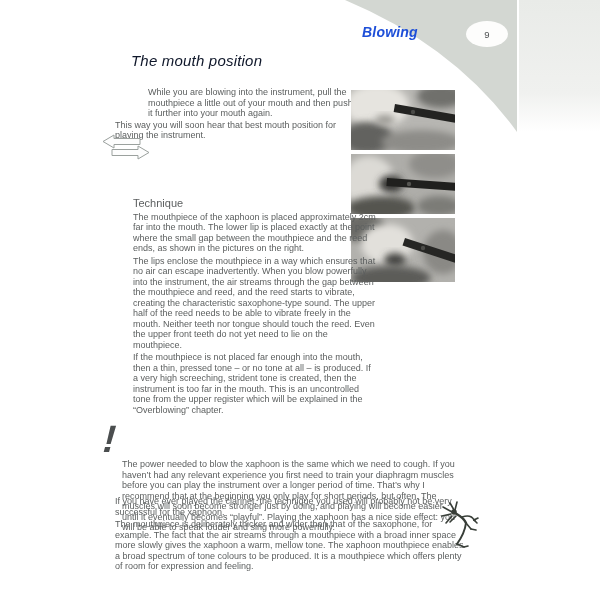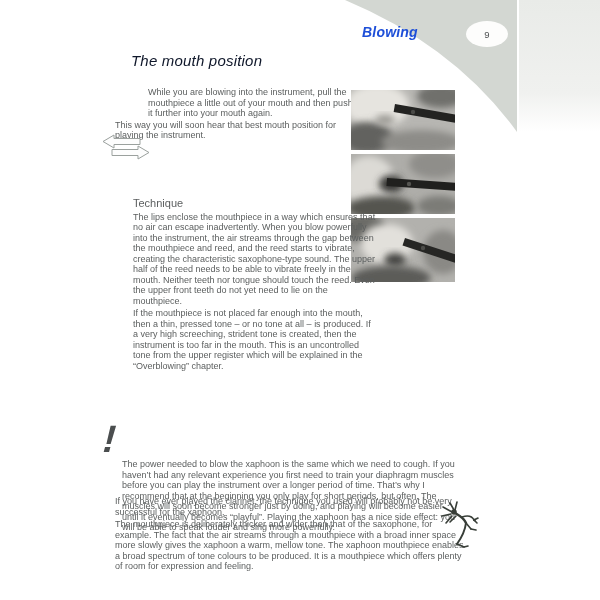--- a/index.html
+++ b/index.html
@@ -124,20 +124,21 @@
         <rect x="54" y="20" width="58" height="8" fill="#262624" transform="rotate(18 54 20)"></rect>
         <circle cx="72" cy="30" r="2.2" fill="#4c4c49"></circle>
         <ellipse cx="44" cy="42" rx="11" ry="7" fill="#454542" filter="url(#b3)"></ellipse>
         <ellipse cx="40" cy="60" rx="40" ry="12" fill="#5c5c58" filter="url(#b3)"></ellipse>
       </svg>
     </div>
   </div>
 
   <div class="tech-block body-text">
     <h3 class="section-heading">Technique</h3>
+    <p>The mouthpiece of the xaphoon is placed approximately 2cm far into the mouth. The lower lip is placed exactly at the point where the small gap between the mouthpiece and the reed ends, as shown in the pictures on the right.</p>
     <p>The lips enclose the mouthpiece in a way which ensures that no air can escape inadvertently. When you blow powerfully into the instrument, the air streams through the gap between the mouthpiece and reed, and the reed starts to vibrate, creating the characteristic saxophone-type sound. The upper half of the reed needs to be able to vibrate freely in the mouth.  Neither teeth nor tongue should touch the reed. Even the upper front teeth do not yet need to lie on the mouthpiece.</p>
     <p>If the mouthpiece is not placed far enough into the mouth, then a thin, pressed tone – or no tone at all – is produced. If a very high screeching, strident tone is created, then the instrument is too far in the mouth. This is an uncontrolled tone from the upper register which will be explained in the “Overblowing” chapter.</p>
   </div>
 
   <div class="warn-mark">!</div>
   <div class="warn-text body-text">The power needed to blow the xaphoon is the same which we need to cough. If you haven’t had any relevant experience you first need to train your diaphragm muscles before you can play the instrument over a longer period of time. That’s why I recommend that at the beginning you only play for short periods, but often. The muscles will soon become stronger just by doing, and playing will become easier until it eventually becomes “playful”. Playing the xaphoon has a nice side effect: you will be able to speak louder and sing more powerfully.</div>
 
   <div class="tips-block body-text">
     <p>If you have ever played the clarinet, the technique you used will probably not be very successful for the xaphoon.</p>
     <p>The mouthpiece is deliberately thicker and wider than that of the saxophone, for example. The fact that the air streams through a mouthpiece with a broad inner space more slowly gives the xaphoon a warm, mellow tone. The xaphoon mouthpiece enables a broad spectrum of tone colours to be produced. It is a mouthpiece which offers plenty of room for expression and feeling.</p>

